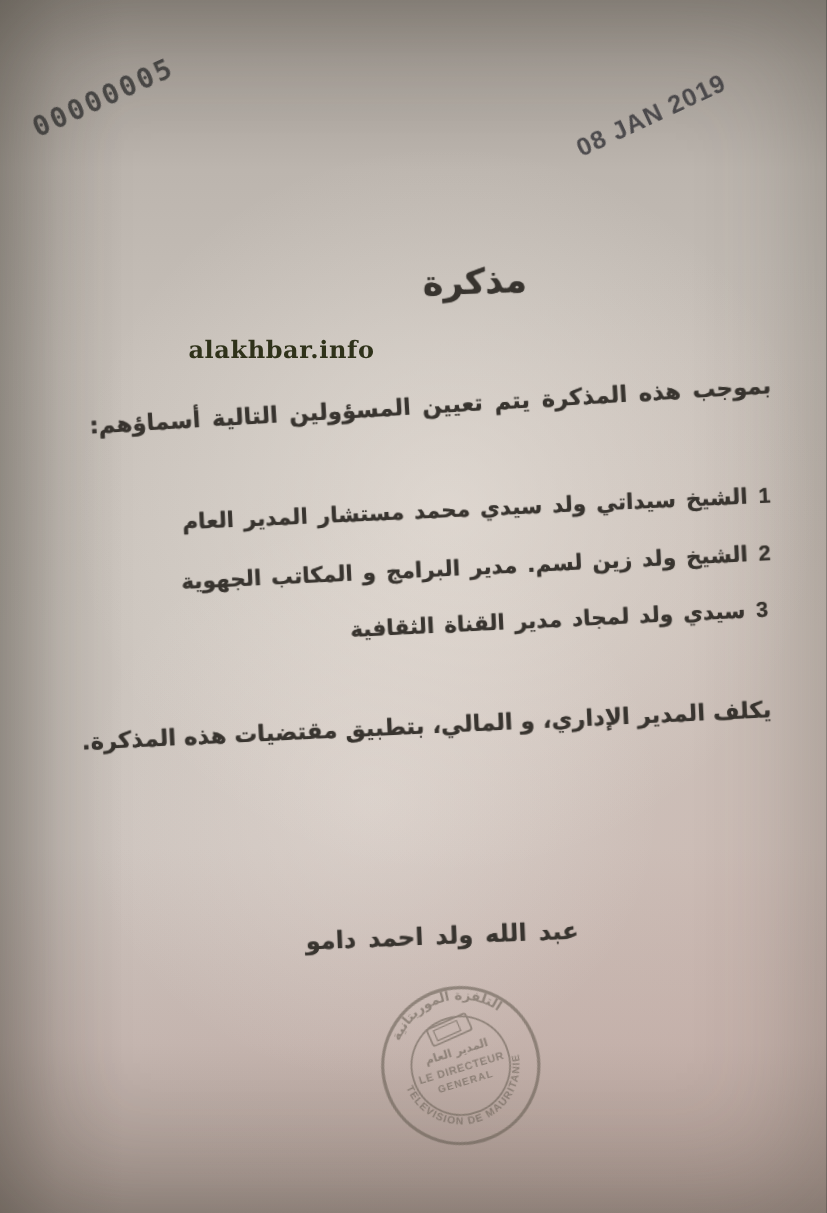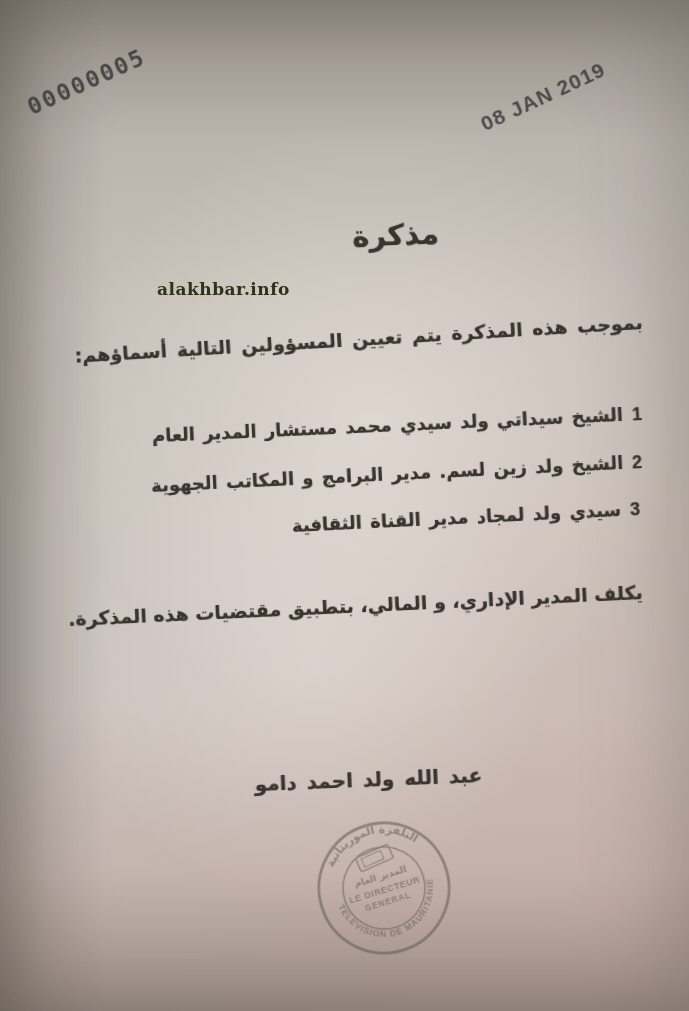--- a/index.html
+++ b/index.html
@@ -49,21 +49,21 @@
     margin:0;text-align:center;direction:rtl;
     font-size:29px;font-weight:bold;
     color:var(--ink,#38342f);
     transform:rotate(-2deg);
     text-shadow:0 0 0.8px rgba(56,52,47,0.8);
     filter:blur(0.2px);
   }
   .watermark{
     position:absolute;left:157px;top:279px;
     font-family:"DejaVu Serif",serif;
-    font-weight:bold;font-size:17px;letter-spacing:0.5px;
+    font-weight:bold;font-size:20px;letter-spacing:0.5px;
     color:var(--watermark-ink,#2f321a);
   }
   .intro   {right:47px;top:311px;font-size:19px;word-spacing:3px;transform:rotate(-3.4deg);transform-origin:100% 0;}
   .item1   {right:47px;top:403px;font-size:18px;word-spacing:2px;transform:rotate(-2.6deg);transform-origin:100% 0;}
   .item2   {right:47px;top:451px;font-size:18px;word-spacing:2px;transform:rotate(-2.8deg);transform-origin:100% 0;}
   .item3   {right:49px;top:498px;font-size:18px;word-spacing:2px;transform:rotate(-2.8deg);transform-origin:100% 0;}
   .closing {right:47px;top:581px;font-size:19px;transform:rotate(-2.7deg);transform-origin:100% 0;}
   .signature{right:207px;top:763px;font-size:20px;word-spacing:3px;transform:rotate(-2.3deg);transform-origin:100% 0;}
   .inkline .li-num{
     font-family:"Liberation Sans",sans-serif;

